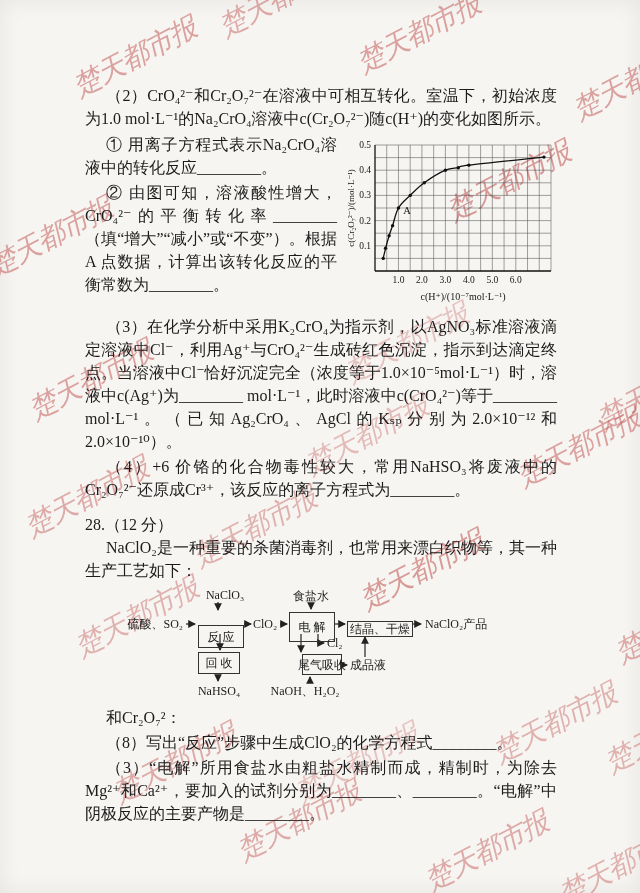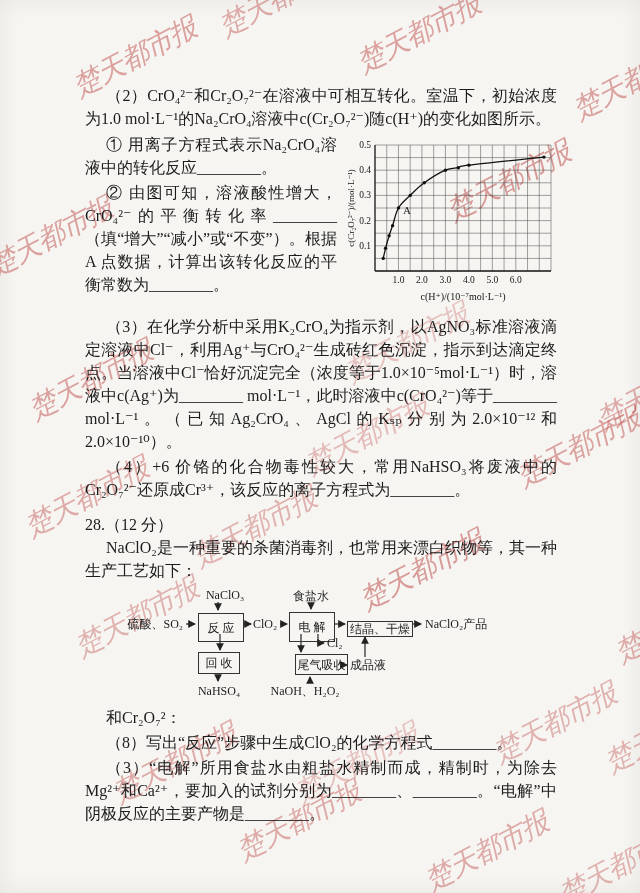--- a/index.html
+++ b/index.html
@@ -185,30 +185,30 @@
           <path d="M256,79 L262,79" marker-end="url(#ah)"></path>
           <path d="M280,71 L280,51" marker-end="url(#ah)"></path>
           <path d="M225,97 L225,91" marker-end="url(#ah)"></path>
         </g>
       </svg>
 
       <div class="flabel cx" style="left:140px;top:2px">NaClO₃</div>
       <div class="flabel cx" style="left:226px;top:3px">食盐水</div>
       <div class="flabel ar" style="left:22px;top:31px;width:76px">硫酸、SO₂</div>
 
-      <div class="fbox" style="left:113px;top:27px;width:46px;height:29px">反 应</div>
+      <div class="fbox" style="left:113px;top:39px;width:46px;height:23px">反 应</div>
       <div class="flabel" style="left:168px;top:31px">ClO₂</div>
       <div class="fbox" style="left:204px;top:26px;width:46px;height:30px">电 解</div>
       <div class="fbox" style="left:262px;top:35px;width:66px;height:16px">结晶、干燥</div>
       <div class="flabel" style="left:340px;top:31px">NaClO₂产品</div>
 
       <div class="flabel" style="left:242px;top:50px">Cl₂</div>
 
       <div class="fbox" style="left:113px;top:66px;width:42px;height:22px">回 收</div>
-      <div class="fbox" style="left:210px;top:68px;width:53px;height:21px">尾气吸收</div>
+      <div class="fbox" style="left:217px;top:68px;width:40px;height:21px">尾气吸收</div>
       <div class="flabel it" style="left:265px;top:72px">成品液</div>
 
       <div class="flabel cx" style="left:134px;top:98px">NaHSO₄</div>
       <div class="flabel cx" style="left:220px;top:98px">NaOH、H₂O₂</div>
     </div>
 
     <p class="para">和Cr₂O₇²：</p>
     <p class="para tight">（8）写出“反应”步骤中生成ClO₂的化学方程式________。</p>
     <p class="para tight">（3）“电解”所用食盐水由粗盐水精制而成，精制时，为除去Mg²⁺和Ca²⁺，要加入的试剂分别为________、________。“电解”中阴极反应的主要产物是________。</p>
 

